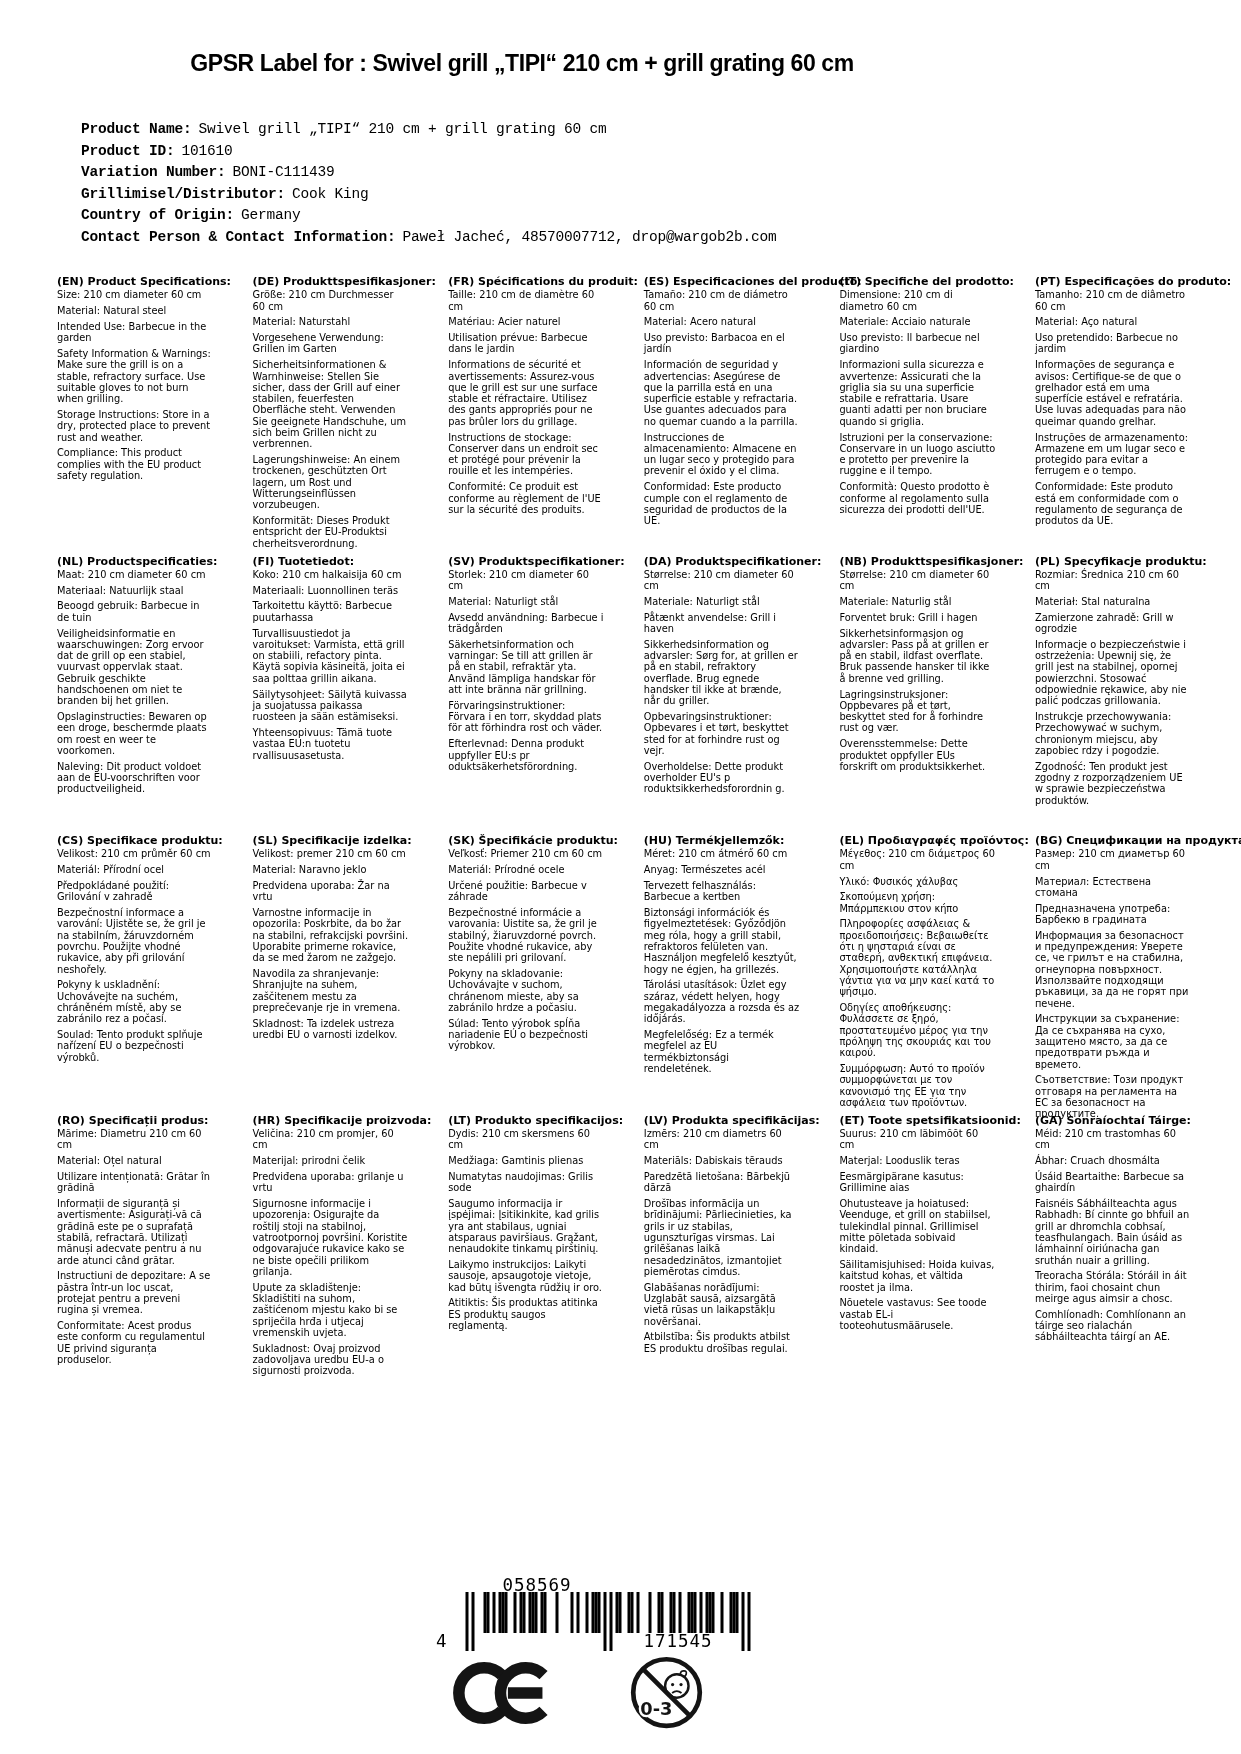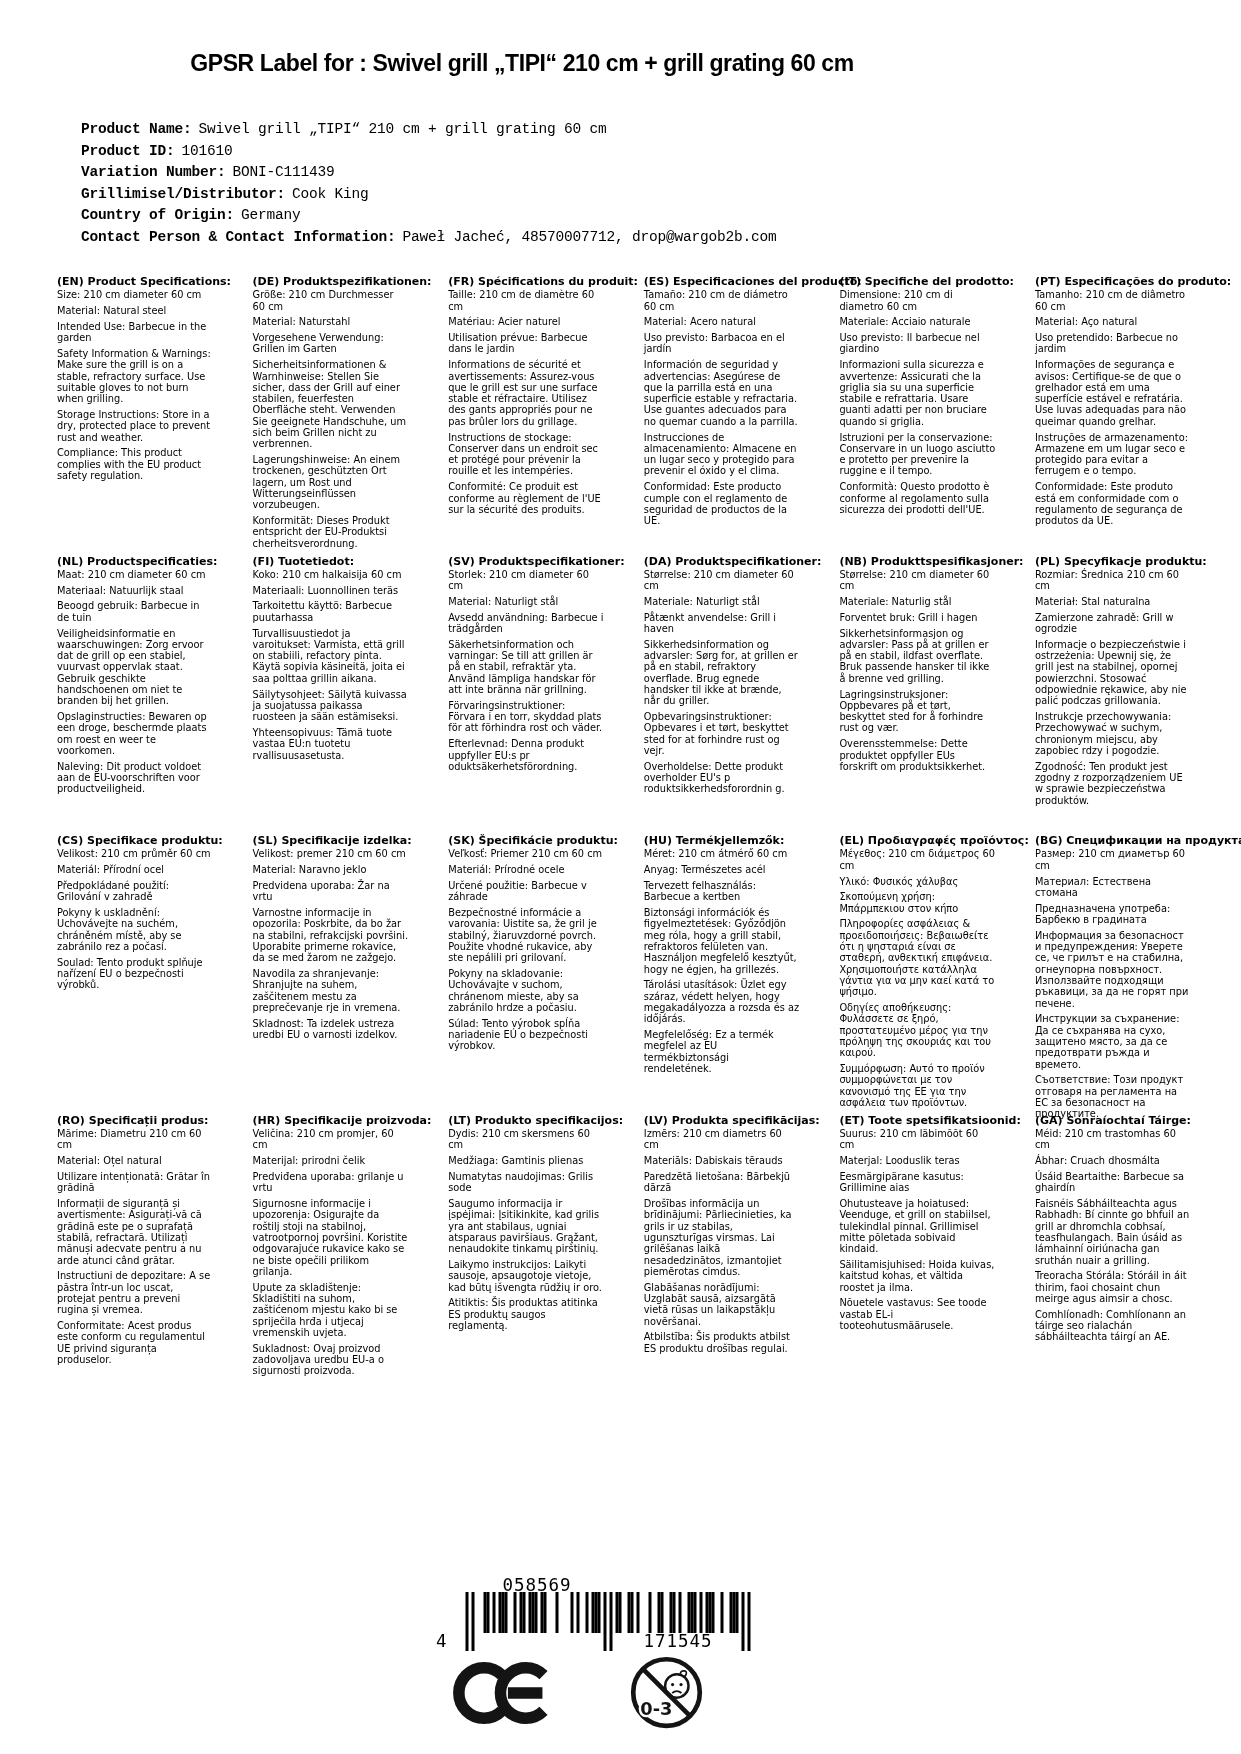--- a/index.html
+++ b/index.html
@@ -65,21 +65,21 @@
     <h3 class="spec-header">(EN) Product Specifications:</h3>
   <p>Size: 210 cm diameter 60 cm</p>
       <p>Material: Natural steel</p>
       <p>Intended Use: Barbecue in the garden</p>
       <p>Safety Information &amp; Warnings: Make sure the grill is on a stable, refractory surface. Use suitable gloves to not burn when grilling.</p>
       <p>Storage Instructions: Store in a dry, protected place to prevent rust and weather.</p>
       <p>Compliance: This product complies with the EU product safety regulation.</p>
     </section>
 
   <section class="spec-block">
-    <h3 class="spec-header">(DE) Produktspezifikationen:</h3>
+    <h3 class="spec-header">(DE) Produkttspesifikasjoner:</h3>
   <p>Größe: 210 cm Durchmesser 60 cm</p>
       <p>Material: Naturstahl</p>
       <p>Vorgesehene Verwendung: Grillen im Garten</p>
       <p>Sicherheitsinformationen &amp; Warnhinweise: Stellen Sie sicher, dass der Grill auf einer stabilen, feuerfesten Oberfläche steht. Verwenden Sie geeignete Handschuhe, um sich beim Grillen nicht zu verbrennen.</p>
       <p>Lagerungshinweise: An einem trockenen, geschützten Ort lagern, um Rost und Witterungseinflüssen vorzubeugen.</p>
       <p>Konformität: Dieses Produkt entspricht der EU-Produktsi cherheitsverordnung.</p>
     </section>
 
   <section class="spec-block">
     <h3 class="spec-header">(FR) Spécifications du produit:</h3>
@@ -179,20 +179,21 @@
       <p>Informacje o bezpieczeństwie i ostrzeżenia: Upewnij się, że grill jest na stabilnej, opornej powierzchni. Stosować odpowiednie rękawice, aby nie palić podczas grillowania.</p>
       <p>Instrukcje przechowywania: Przechowywać w suchym, chronionym miejscu, aby zapobiec rdzy i pogodzie.</p>
       <p>Zgodność: Ten produkt jest zgodny z rozporządzeniem UE w sprawie bezpieczeństwa produktów.</p>
     </section>
 
   <section class="spec-block">
     <h3 class="spec-header">(CS) Specifikace produktu:</h3>
   <p>Velikost: 210 cm průměr 60 cm</p>
       <p>Materiál: Přírodní ocel</p>
       <p>Předpokládané použití: Grilování v zahradě</p>
+      <p>Bezpečnostní informace a varování: Ujistěte se, že gril je na stabilním, žáruvzdorném povrchu. Použijte vhodné rukavice, aby při grilování neshořely.</p>
       <p>Pokyny k uskladnění: Uchovávejte na suchém, chráněném místě, aby se zabránilo rez a počasí.</p>
       <p>Soulad: Tento produkt splňuje nařízení EU o bezpečnosti výrobků.</p>
     </section>
 
   <section class="spec-block">
     <h3 class="spec-header">(SL) Specifikacije izdelka:</h3>
   <p>Velikost: premer 210 cm 60 cm</p>
       <p>Material: Naravno jeklo</p>
       <p>Predvidena uporaba: Žar na vrtu</p>
       <p>Varnostne informacije in opozorila: Poskrbite, da bo žar na stabilni, refrakcijski površini. Uporabite primerne rokavice, da se med žarom ne zažgejo.</p>

